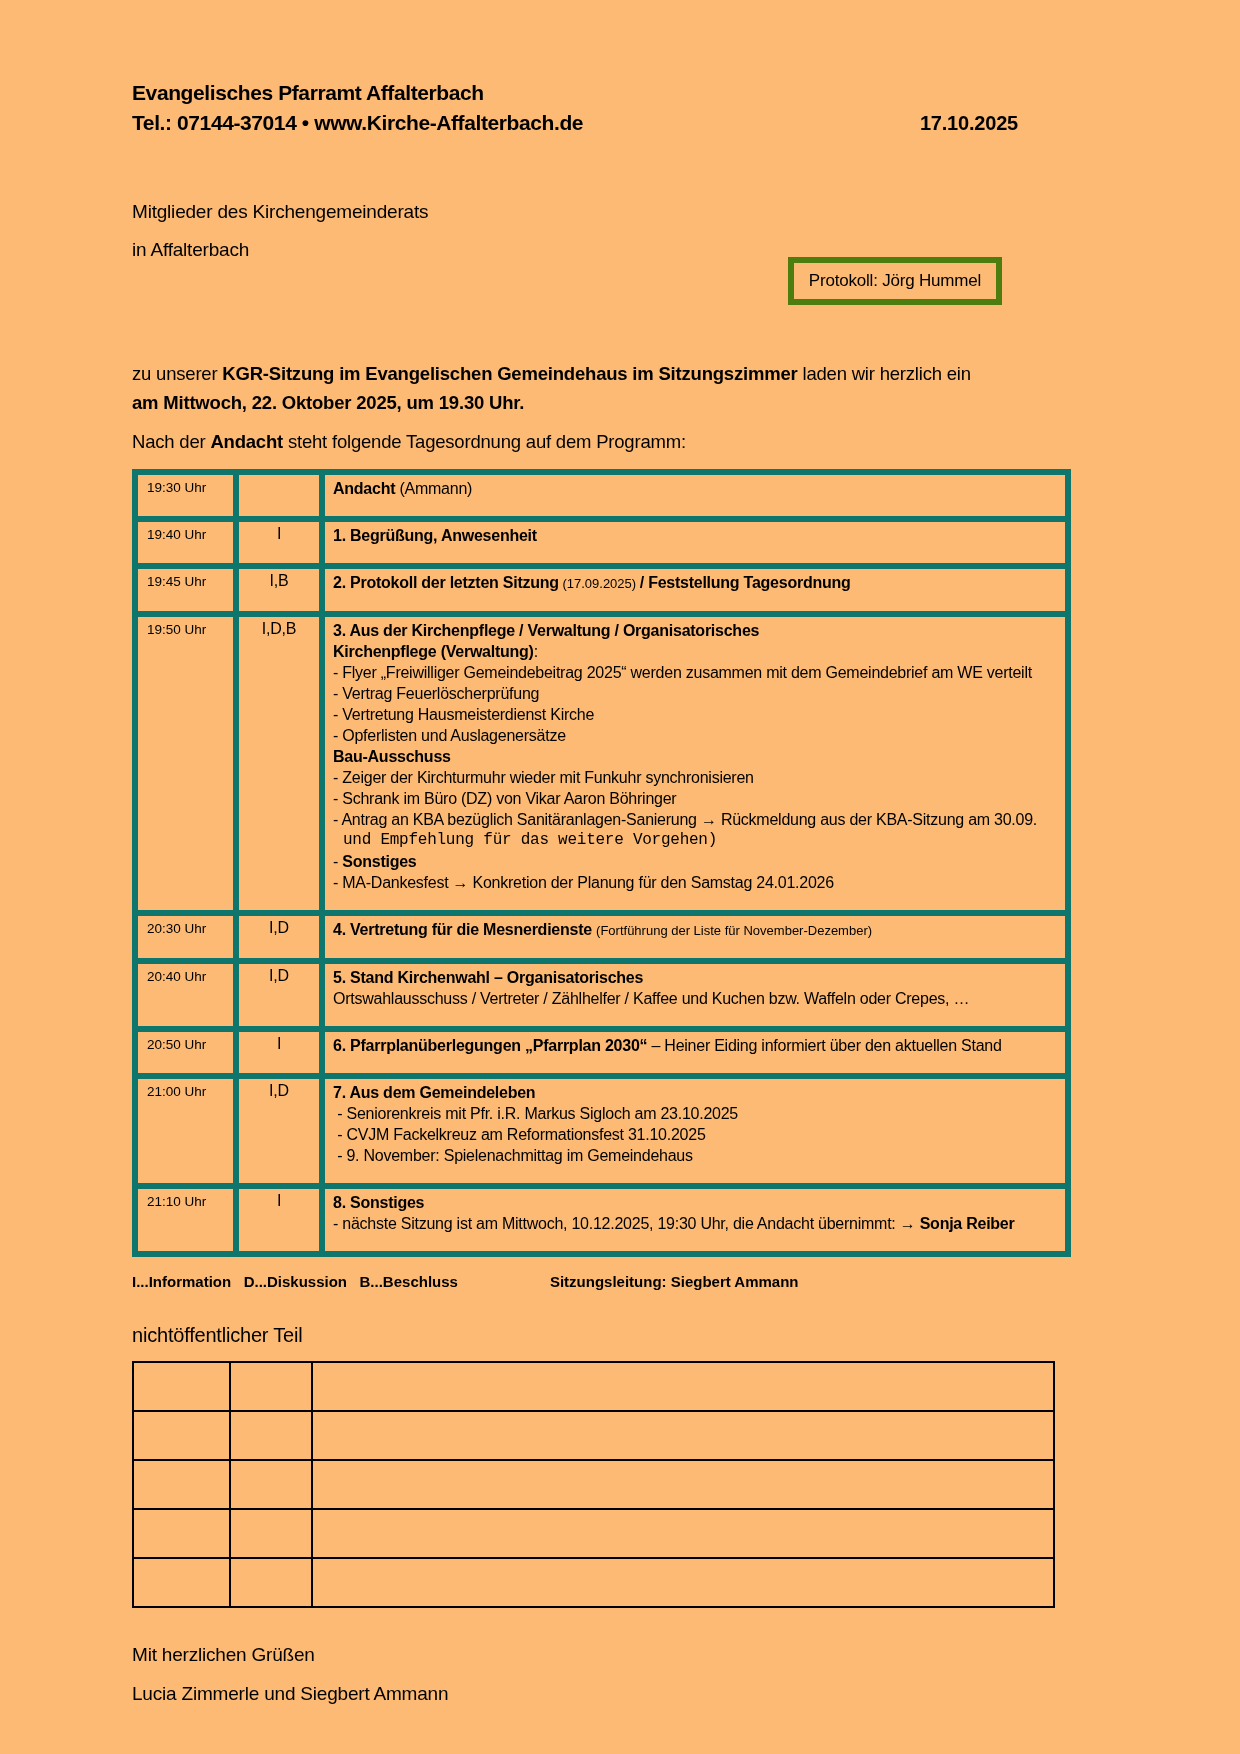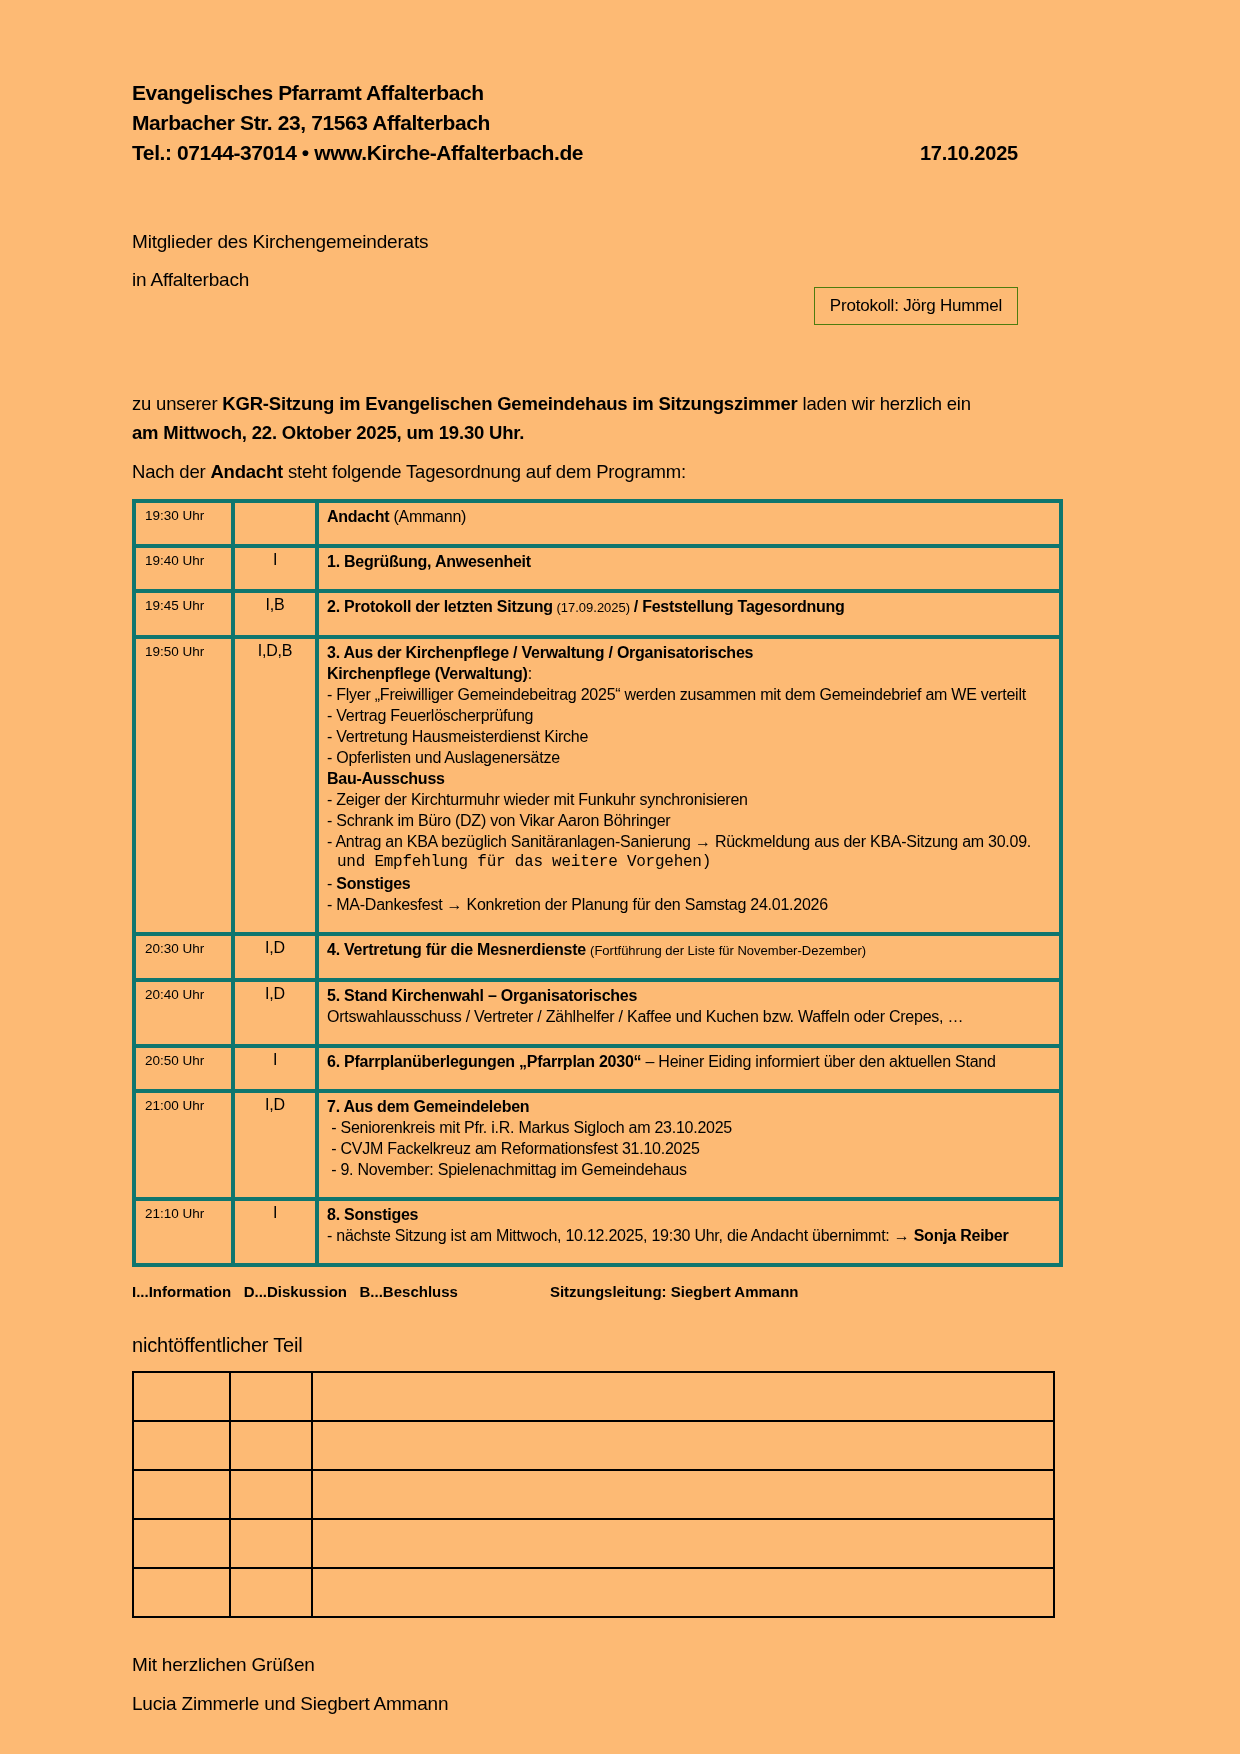--- a/index.html
+++ b/index.html
@@ -15,31 +15,31 @@
   }
   
   .header-row{display:flex;align-items:flex-end;}
   .sender{font-weight:bold;font-size:21px;line-height:30px;letter-spacing:-0.4px;}
   .spacer{flex:1;}
   .date{font-weight:bold;font-size:20px;line-height:30px;}
   
   .recipient-block{position:relative;margin-top:55px;height:118px;}
   .recipient-line{font-size:19px;line-height:38px;}
   .protokoll-box{
-    position:absolute;right:0;top:64px;width:202px;height:36px;
-    border:1px solid #4d7c0f;display:flex;align-items:center;justify-content:center;
+    position:absolute;right:16px;top:64px;width:202px;height:36px;
+    border:6px solid #4d7c0f;display:flex;align-items:center;justify-content:center;
     font-size:17px;
   }
   
   .intro{margin-top:48px;font-size:18.5px;line-height:29px;}
   .b{font-weight:bold;}
   .nach-der{margin-top:11px;font-size:18.5px;line-height:28px;}
   
   table.agenda{border-collapse:collapse;margin-top:13px;width:886px;table-layout:fixed;}
-  table.agenda td{border:4px solid #0f766e;vertical-align:top;overflow:hidden;}
+  table.agenda td{border:6px solid #0f766e;vertical-align:top;overflow:hidden;}
   td.col-time{width:84px;font-size:13.5px;padding:5px 2px 3px 9px;letter-spacing:0;}
   td.col-type{width:76px;font-size:16px;text-align:center;padding:3px 2px;}
   td.col-content{width:726px;padding:3px 6px 17px 8px;}
   .line{font-size:16px;line-height:21px;white-space:pre;letter-spacing:-0.25px;}
   .line .sm{font-size:13px;letter-spacing:0;}
   .line.ind{padding-left:10px;font-family:Liberation Mono, monospace;}
   
   .legend{margin-top:16px;font-size:15px;font-weight:bold;white-space:pre;letter-spacing:0;}
   .legend .leader{margin-left:92px;}
   
@@ -51,21 +51,20 @@
   .closing2{margin-top:17px;font-size:19px;}
 </style>
 </head>
 <body>
 
 <div class="page">
 
   <div class="header-row">
     <div class="sender">
       <div>Evangelisches Pfarramt Affalterbach</div>
-      <div>Marbacher Str. 23, 71563 Affalterbach</div>
       <div>Tel.: 07144-37014 • www.Kirche-Affalterbach.de</div>
     </div>
     <div class="spacer"></div>
     <div class="date">17.10.2025</div>
   </div>
 
   <div class="recipient-block">
     <div class="recipient-line">Mitglieder des Kirchengemeinderats</div>
     <div class="recipient-line">in Affalterbach</div>
     <div class="protokoll-box">

